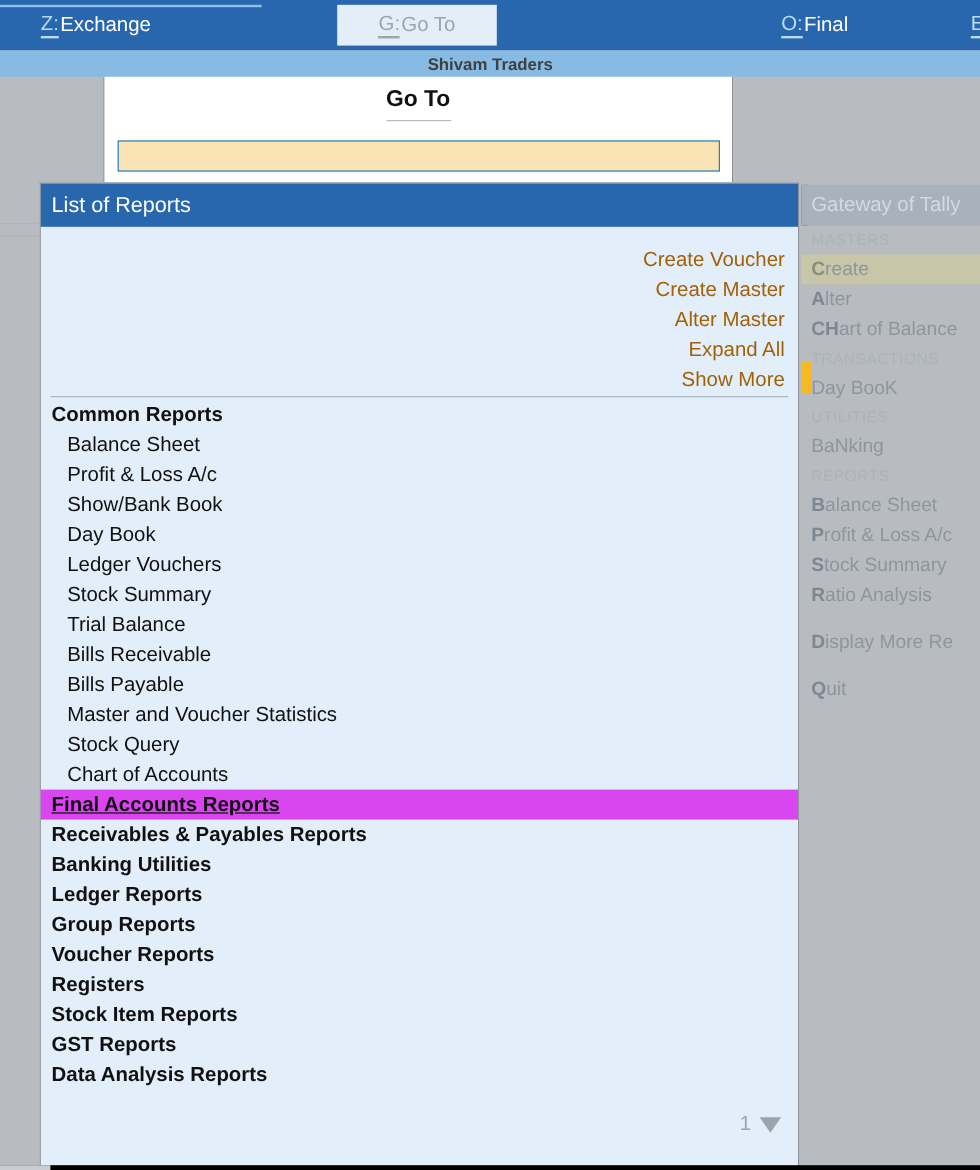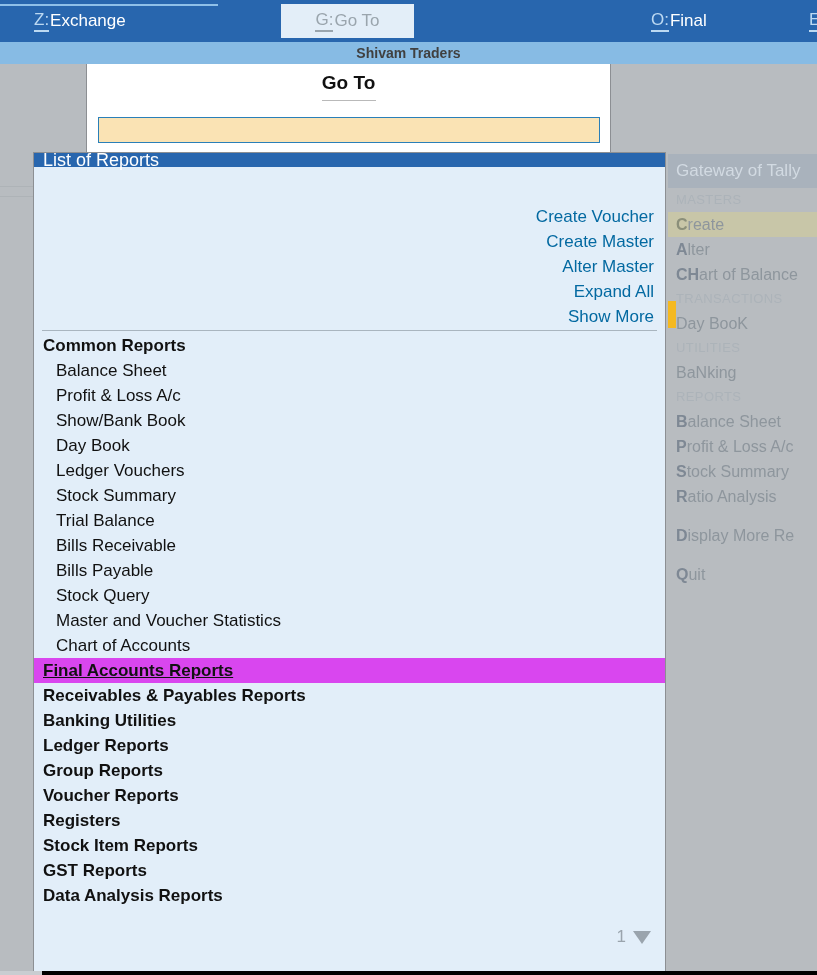--- a/index.html
+++ b/index.html
@@ -136,35 +136,35 @@
   
   .lor {
     position:absolute; left:33px; top:152px;
     width:633px; height:823px;
     background:#e2eef9;
     border:1px solid #8c8f93;
     border-bottom:none;
   }
   .lor-header {
     position:absolute; left:0; top:0;
-    width:631px; height:14px;
+    width:631px; height:36px;
     background:#2866ae;
     display:flex; align-items:center;
     padding-left:9px;
   }
   .lor-header .t {
     font-size:18px; color:#ffffff; white-space:nowrap;
   }
 
   .lor-actions {
     position:absolute; right:11px; top:51px;
     text-align:right;
   }
   .lor-actions .act {
-    font-size:17px; color:#0369a1;
+    font-size:17px; color:#a16207;
     height:25px; line-height:25px; white-space:nowrap;
   }
 
   .lor-rule {
     position:absolute; left:8px; top:177px;
     width:615px; height:1px; background:#a9b5bf;
   }
 
   .lor-list {
     position:absolute; left:0; top:180px;
@@ -290,22 +290,22 @@
         <div class="row group">Common Reports</div>
         <div class="row child">Balance Sheet</div>
         <div class="row child">Profit &amp; Loss A/c</div>
         <div class="row child">Show/Bank Book</div>
         <div class="row child">Day Book</div>
         <div class="row child">Ledger Vouchers</div>
         <div class="row child">Stock Summary</div>
         <div class="row child">Trial Balance</div>
         <div class="row child">Bills Receivable</div>
         <div class="row child">Bills Payable</div>
+        <div class="row child">Master and Voucher Statistics</div>
         <div class="row child">Stock Query</div>
-        <div class="row child">Master and Voucher Statistics</div>
         <div class="row child">Chart of Accounts</div>
         <div class="row sel">Final Accounts Reports</div>
         <div class="row group">Receivables &amp; Payables Reports</div>
         <div class="row group">Banking Utilities</div>
         <div class="row group">Ledger Reports</div>
         <div class="row group">Group Reports</div>
         <div class="row group">Voucher Reports</div>
         <div class="row group">Registers</div>
         <div class="row group">Stock Item Reports</div>
         <div class="row group">GST Reports</div>

